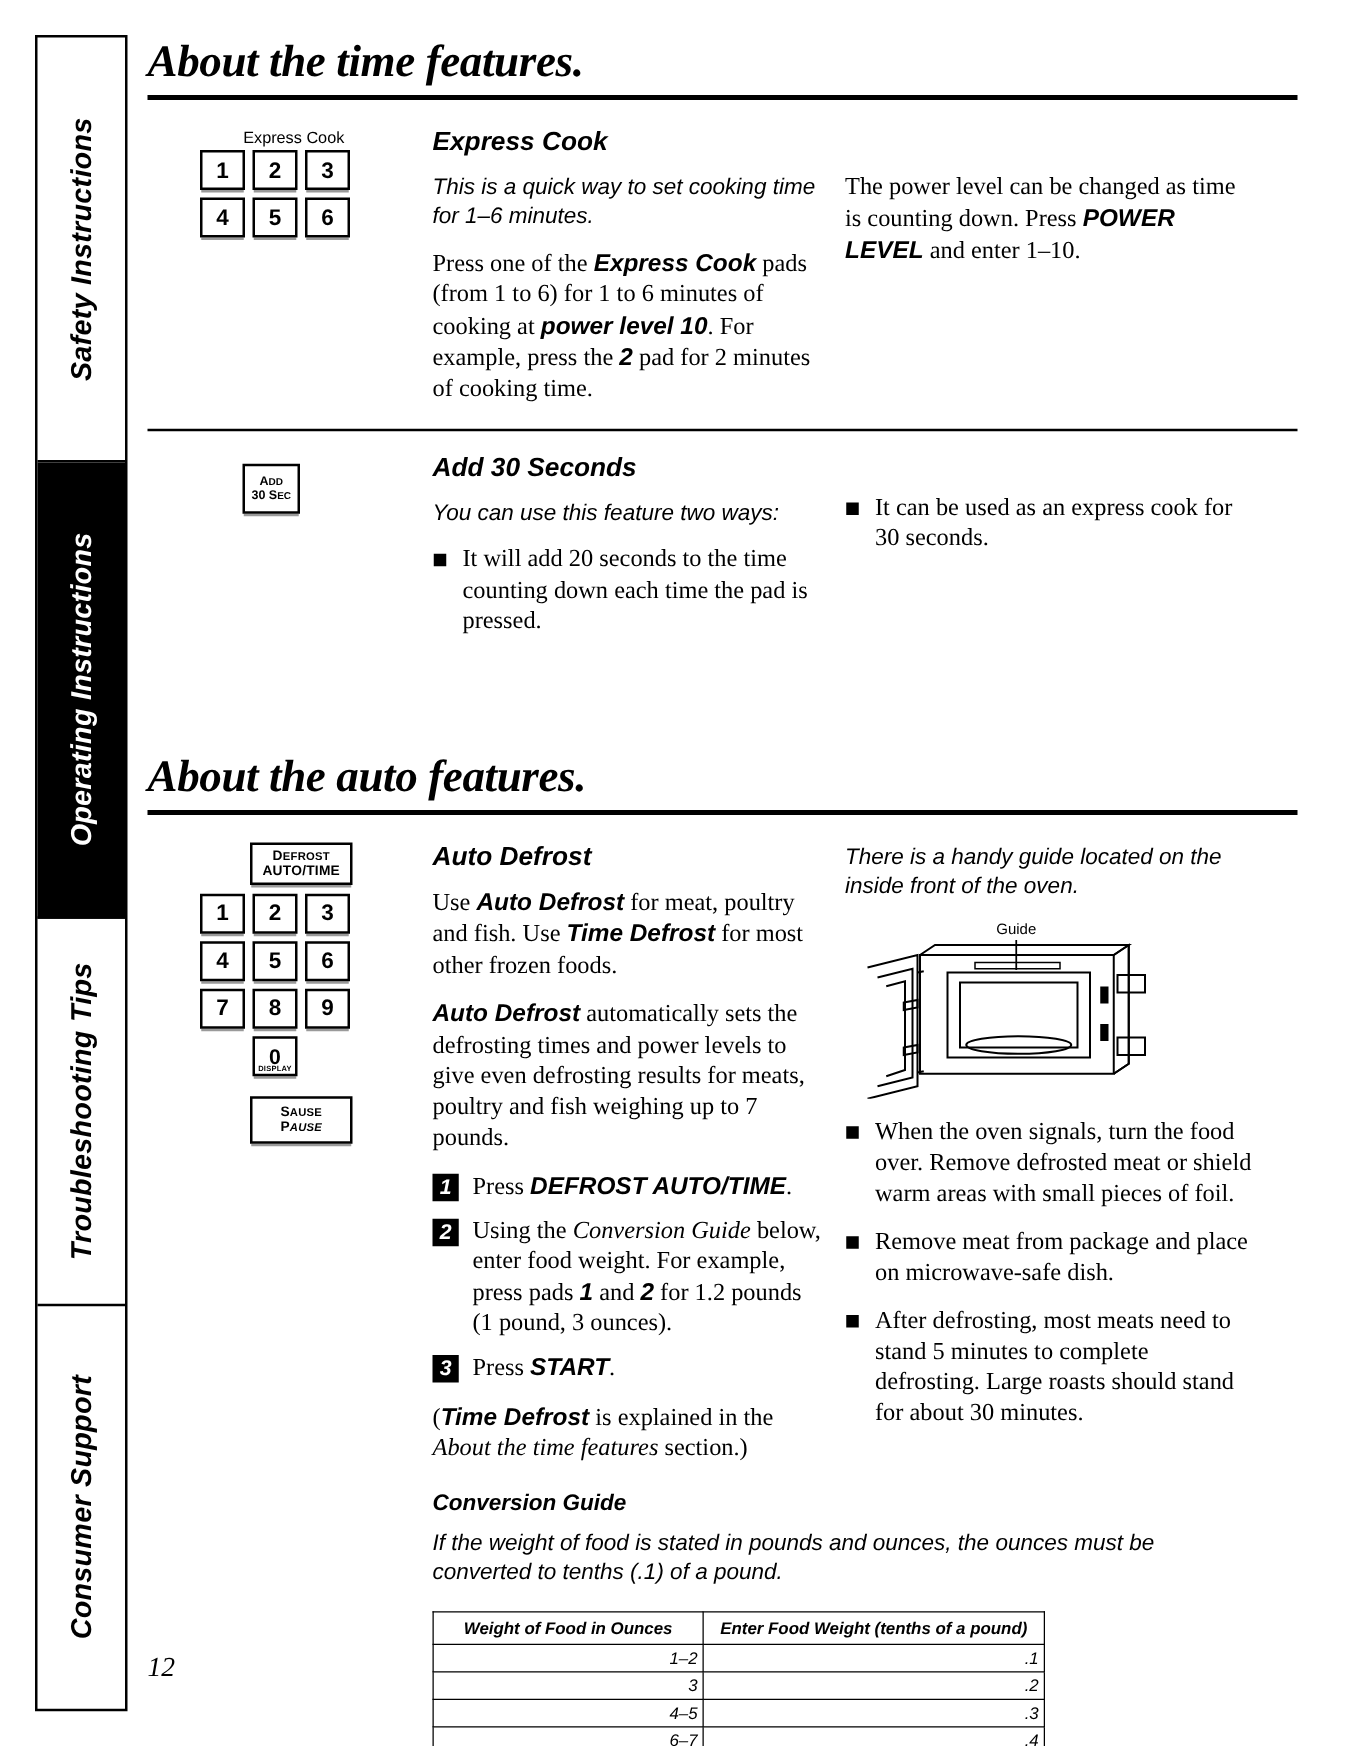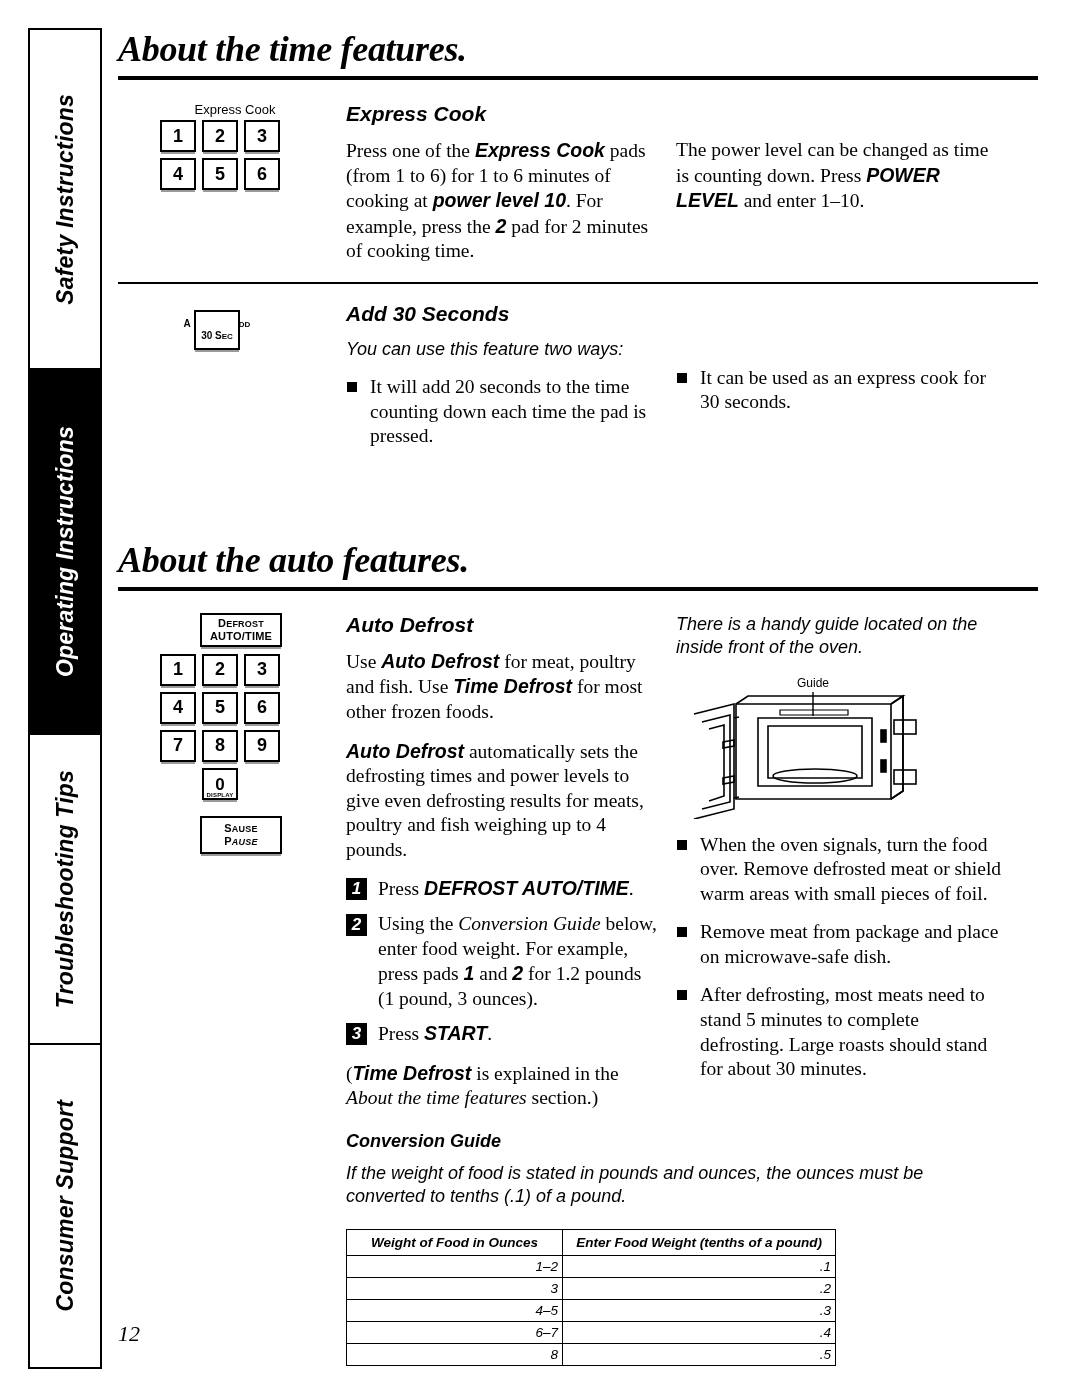--- a/index.html
+++ b/index.html
@@ -226,49 +226,50 @@
         <div class="key-row">
           <div class="key">4</div>
           <div class="key">5</div>
           <div class="key">6</div>
         </div>
       </div>
     </div>
 
     <div class="col-mid">
       <h2 class="sub">Express Cook</h2>
+      <p class="sans-ital">This is a quick way to set cooking time for 1–6 minutes.</p>
       <p class="serif"><span>Press one of the </span><b class="sansbold">Express Cook</b><span> pads (from 1 to 6) for 1 to 6 minutes of cooking at </span><b class="sansbold">power level 10</b><span>. For example, press the </span><b class="sansbold">2</b><span> pad for 2 minutes of cooking time.</span></p>
     </div>
 
     <div class="col-right">
       <p class="serif" style="margin-top:36px;"><span>The power level can be changed as time is counting down. Press </span><b class="sansbold">POWER LEVEL</b><span> and enter 1–10.</span></p>
     </div>
   </div>
 
   <div class="rule" style="border-top-width:2px;margin-top:4px;"></div>
 
   <div class="cols" style="margin-top:18px;">
 
     <div class="col-pad">
       <div class="small-key" style="margin-left:76px;margin-top:8px;">
-        <div class="l1"><span>A</span><span style="font-size:8px;padding-left:48px;">DD</span></div>
+        <div class="l1"><span>A</span><span style="font-size:8px;">DD</span></div>
         <div class="l2"><span>30 S</span><span style="font-size:8px;">EC</span></div>
       </div>
     </div>
 
     <div class="col-mid">
       <h2 class="sub">Add 30 Seconds</h2>
       <p class="sans-ital">You can use this feature two ways:</p>
       <ul class="sq">
         <li>It will add 20 seconds to the time counting down each time the pad is pressed.</li>
       </ul>
     </div>
 
     <div class="col-right">
-      <ul class="sq" style="margin-top:64px;">
+      <ul class="sq" style="margin-top:32px;">
         <li>It can be used as an express cook for 30 seconds.</li>
       </ul>
     </div>
   </div>
 
   <h1 class="section-title" style="margin-top:76px;">About the auto features.</h1>
   <div class="rule"></div>
 
   <div class="cols" style="margin-top:22px;">
 
@@ -304,21 +305,21 @@
           <div class="l2"><span>P</span><span style="font-size:9px;font-style:italic;">AUSE</span></div>
         </div>
       </div>
     </div>
 
     <div class="col-mid">
       <h2 class="sub">Auto Defrost</h2>
 
       <p class="serif"><span>Use </span><b class="sansbold">Auto Defrost</b><span> for meat, poultry and fish. Use </span><b class="sansbold">Time Defrost</b><span> for most other frozen foods.</span></p>
 
-      <p class="serif"><b class="sansbold">Auto Defrost</b><span> automatically sets the defrosting times and power levels to give even defrosting results for meats, poultry and fish weighing up to 4 pounds.</span></p>
+      <p class="serif"><b class="sansbold">Auto Defrost</b><span> automatically sets the defrosting times and power levels to give even defrosting results for meats, poultry and fish weighing up to 7 pounds.</span></p>
 
       <ol class="steps">
         <li>
           <span class="stepnum">1</span><span>Press </span><b class="sansbold">DEFROST AUTO/TIME</b><span>.</span>
         </li>
         <li>
           <span class="stepnum">2</span><span>Using the </span><i class="serif-ital">Conversion Guide</i><span> below, enter food weight. For example, press pads </span><b class="sansbold">1</b><span> and </span><b class="sansbold">2</b><span> for 1.2 pounds (1 pound, 3 ounces).</span>
         </li>
         <li>
           <span class="stepnum">3</span><span>Press </span><b class="sansbold">START</b><span>.</span>

